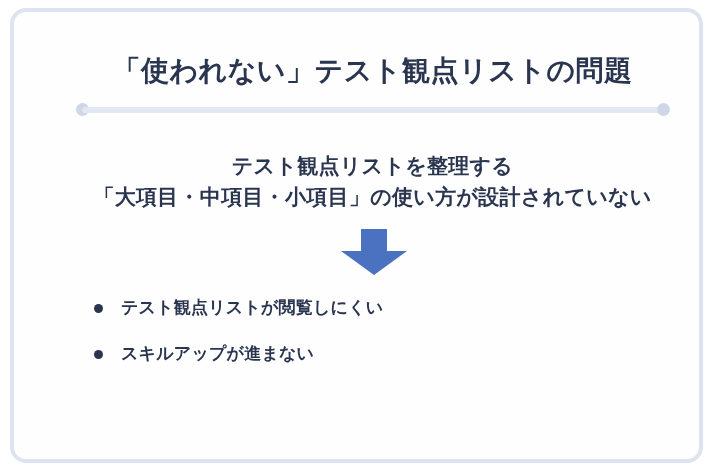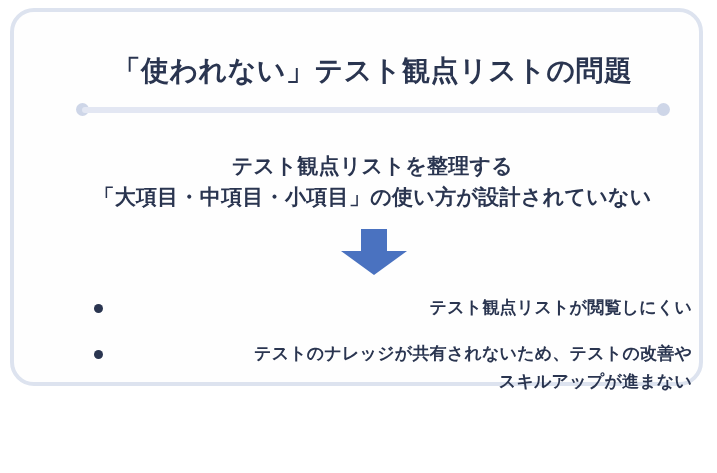--- a/index.html
+++ b/index.html
@@ -19,24 +19,24 @@
     width: 717px;
     height: 473px;
     box-sizing: border-box;
   }
 
   .card {
     position: absolute;
     left: 10px;
     top: 8px;
     width: 693px;
-    height: 378px;
+    height: 455px;
     box-sizing: border-box;
     border: 4px solid #dde3ef;
-    border-radius: 24px;
+    border-radius: 16px;
     background: #fefefe;
   }
 
   .title {
     position: absolute;
     left: 0;
     top: 42px;
     width: 717px;
     text-align: center;
     font-size: 28px;
@@ -114,21 +114,21 @@
   .bullet-item:last-child { margin-bottom: 0; }
   .bullet-dot {
     position: absolute;
     left: 2px;
     top: 10px;
     width: 9px;
     height: 9px;
     border-radius: 50%;
     background: #2a3550;
   }
-  .bullet-line { display: block; text-align: right; }
+  .bullet-line { display: block; }
 </style>
 </head>
 <body>
 
 <div class="slide">
 
   <div class="card">
 
     <div class="title">「使われない」テスト観点リストの問題</div>
 
@@ -152,20 +152,19 @@
     <div class="bullets">
 
       <div class="bullet-item">
         <span class="bullet-dot"></span>
         <span class="bullet-line">テスト観点リストが閲覧しにくい</span>
       </div>
 
 
       <div class="bullet-item">
         <span class="bullet-dot"></span>
-        <span class="bullet-line">テストのナレッジが共有されないため、テストの改善や</span>
         <span class="bullet-line">スキルアップが進まない</span>
       </div>
 
     </div>
 
   </div>
 </div>
 
 </body></html>

